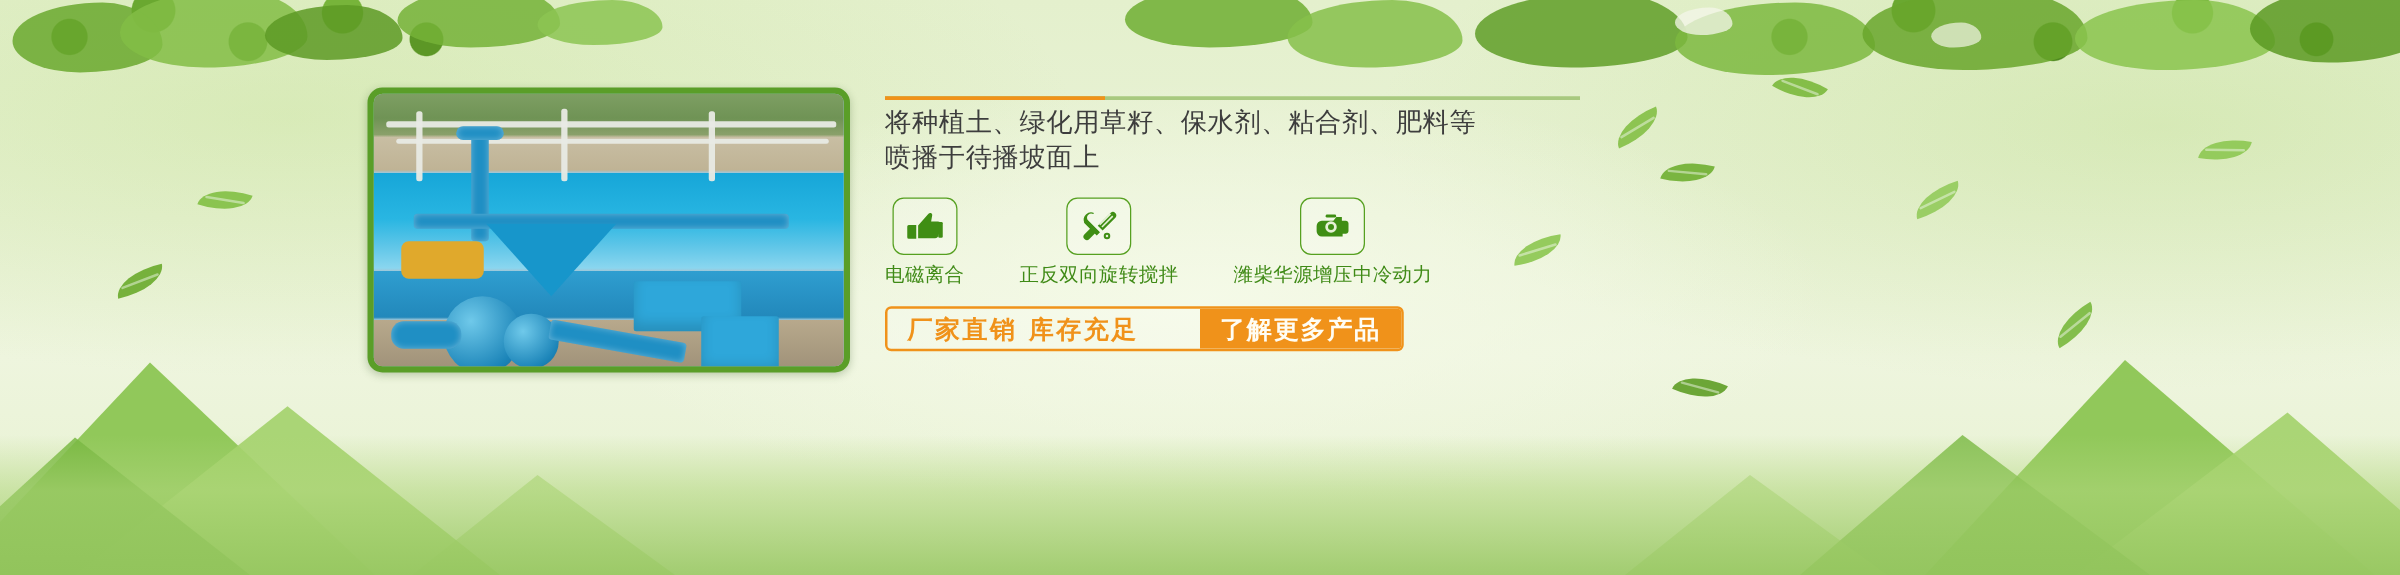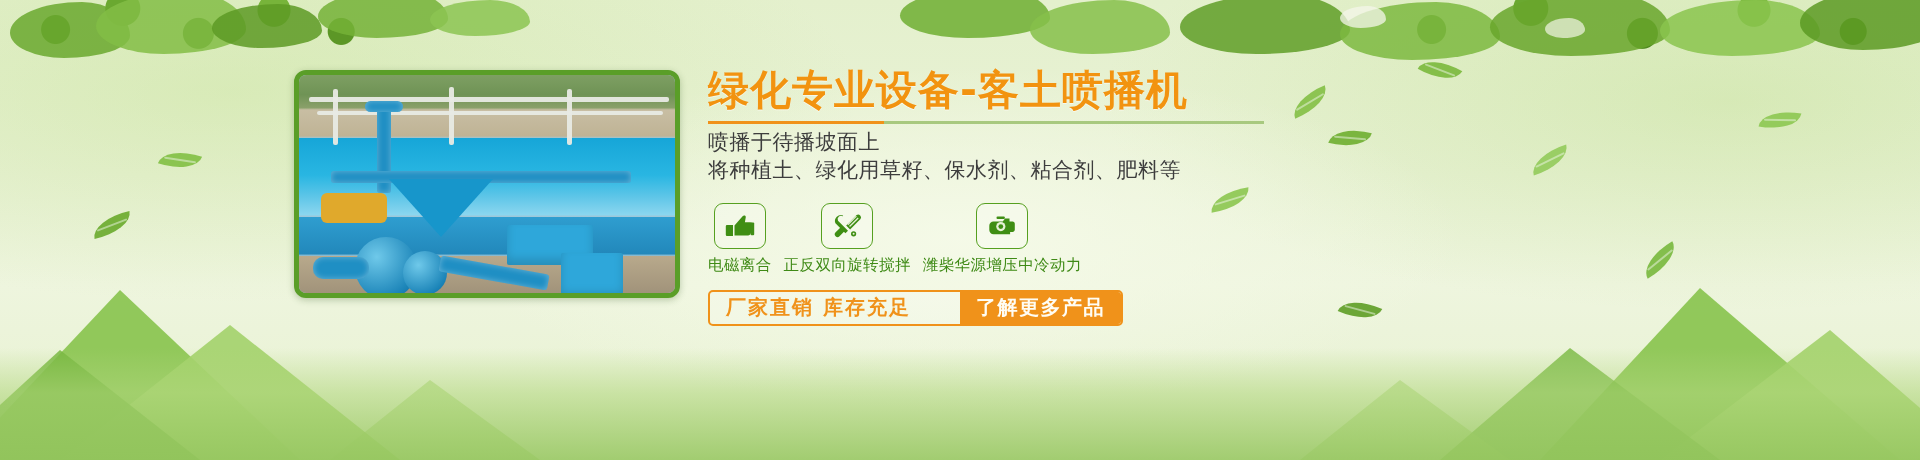--- a/index.html
+++ b/index.html
@@ -165,21 +165,21 @@
     white-space: nowrap;
     letter-spacing: .5px;
   }
 
   .features {
     display: flex;
     align-items: flex-end;
     margin-top: 18px;
   }
   .feature { text-align: center; }
-  .feature + .feature { margin-left: 12px; }
+  .feature + .feature { margin-left: 44px; }
 
   .f-iconbox {
     width: 52px; height: 46px;
     margin: 0 auto 6px auto;
     border: 1.6px solid #56a020;
     border-radius: 9px;
     background: rgba(255,255,255,.22);
     display: flex; align-items: center; justify-content: center;
   }
   .f-iconbox svg { display: block; }
@@ -293,26 +293,25 @@
         <div class="drum" style="left:104px; top:176px; width:44px; height:44px;"></div>
         <div class="pipe" style="left:14px;  top:182px; width:56px; height:22px; border-radius:10px;"></div>
         <div class="box" style="left:208px; top:150px; width:86px; height:40px;"></div>
         <div class="box" style="left:262px; top:178px; width:62px; height:46px;"></div>
         <div class="pipe" style="left:140px; top:190px; width:110px;height:16px; transform:rotate(10deg);"></div>
       </div>
     </div>
 
     <div class="text-col">
 
-      <div class="headline">绿化专业设备-客土喷播机</div>
 
       <div class="rule"></div>
 
+      <div class="sub-line">将种植土、绿化用草籽、保水剂、粘合剂、肥料等</div>
       <div class="sub-line">喷播于待播坡面上</div>
-      <div class="sub-line">将种植土、绿化用草籽、保水剂、粘合剂、肥料等</div>
 
       <div class="features">
 
         <div class="feature">
           <div class="f-iconbox">
             <svg width="30" height="26" viewBox="0 0 30 26" fill="#3f8e14">
               <path d="M2 12h6v11H2a1.2 1.2 0 0 1-1.2-1.2V13.2A1.2 1.2 0 0 1 2 12z"></path>
               <path d="M9.5 12.4 17.6 3.2c1-1.2 3-1 3.2.7l-.9 5.3h5.3c1.7 0 2.9 1.5 2.5 3.1l-1.9 8c-.3 1.3-1.4 2.2-2.7 2.2H9.5V12.4z"></path>
               <rect x="25.6" y="9.6" width="3.6" height="12.6" rx="1"></rect>
             </svg>

